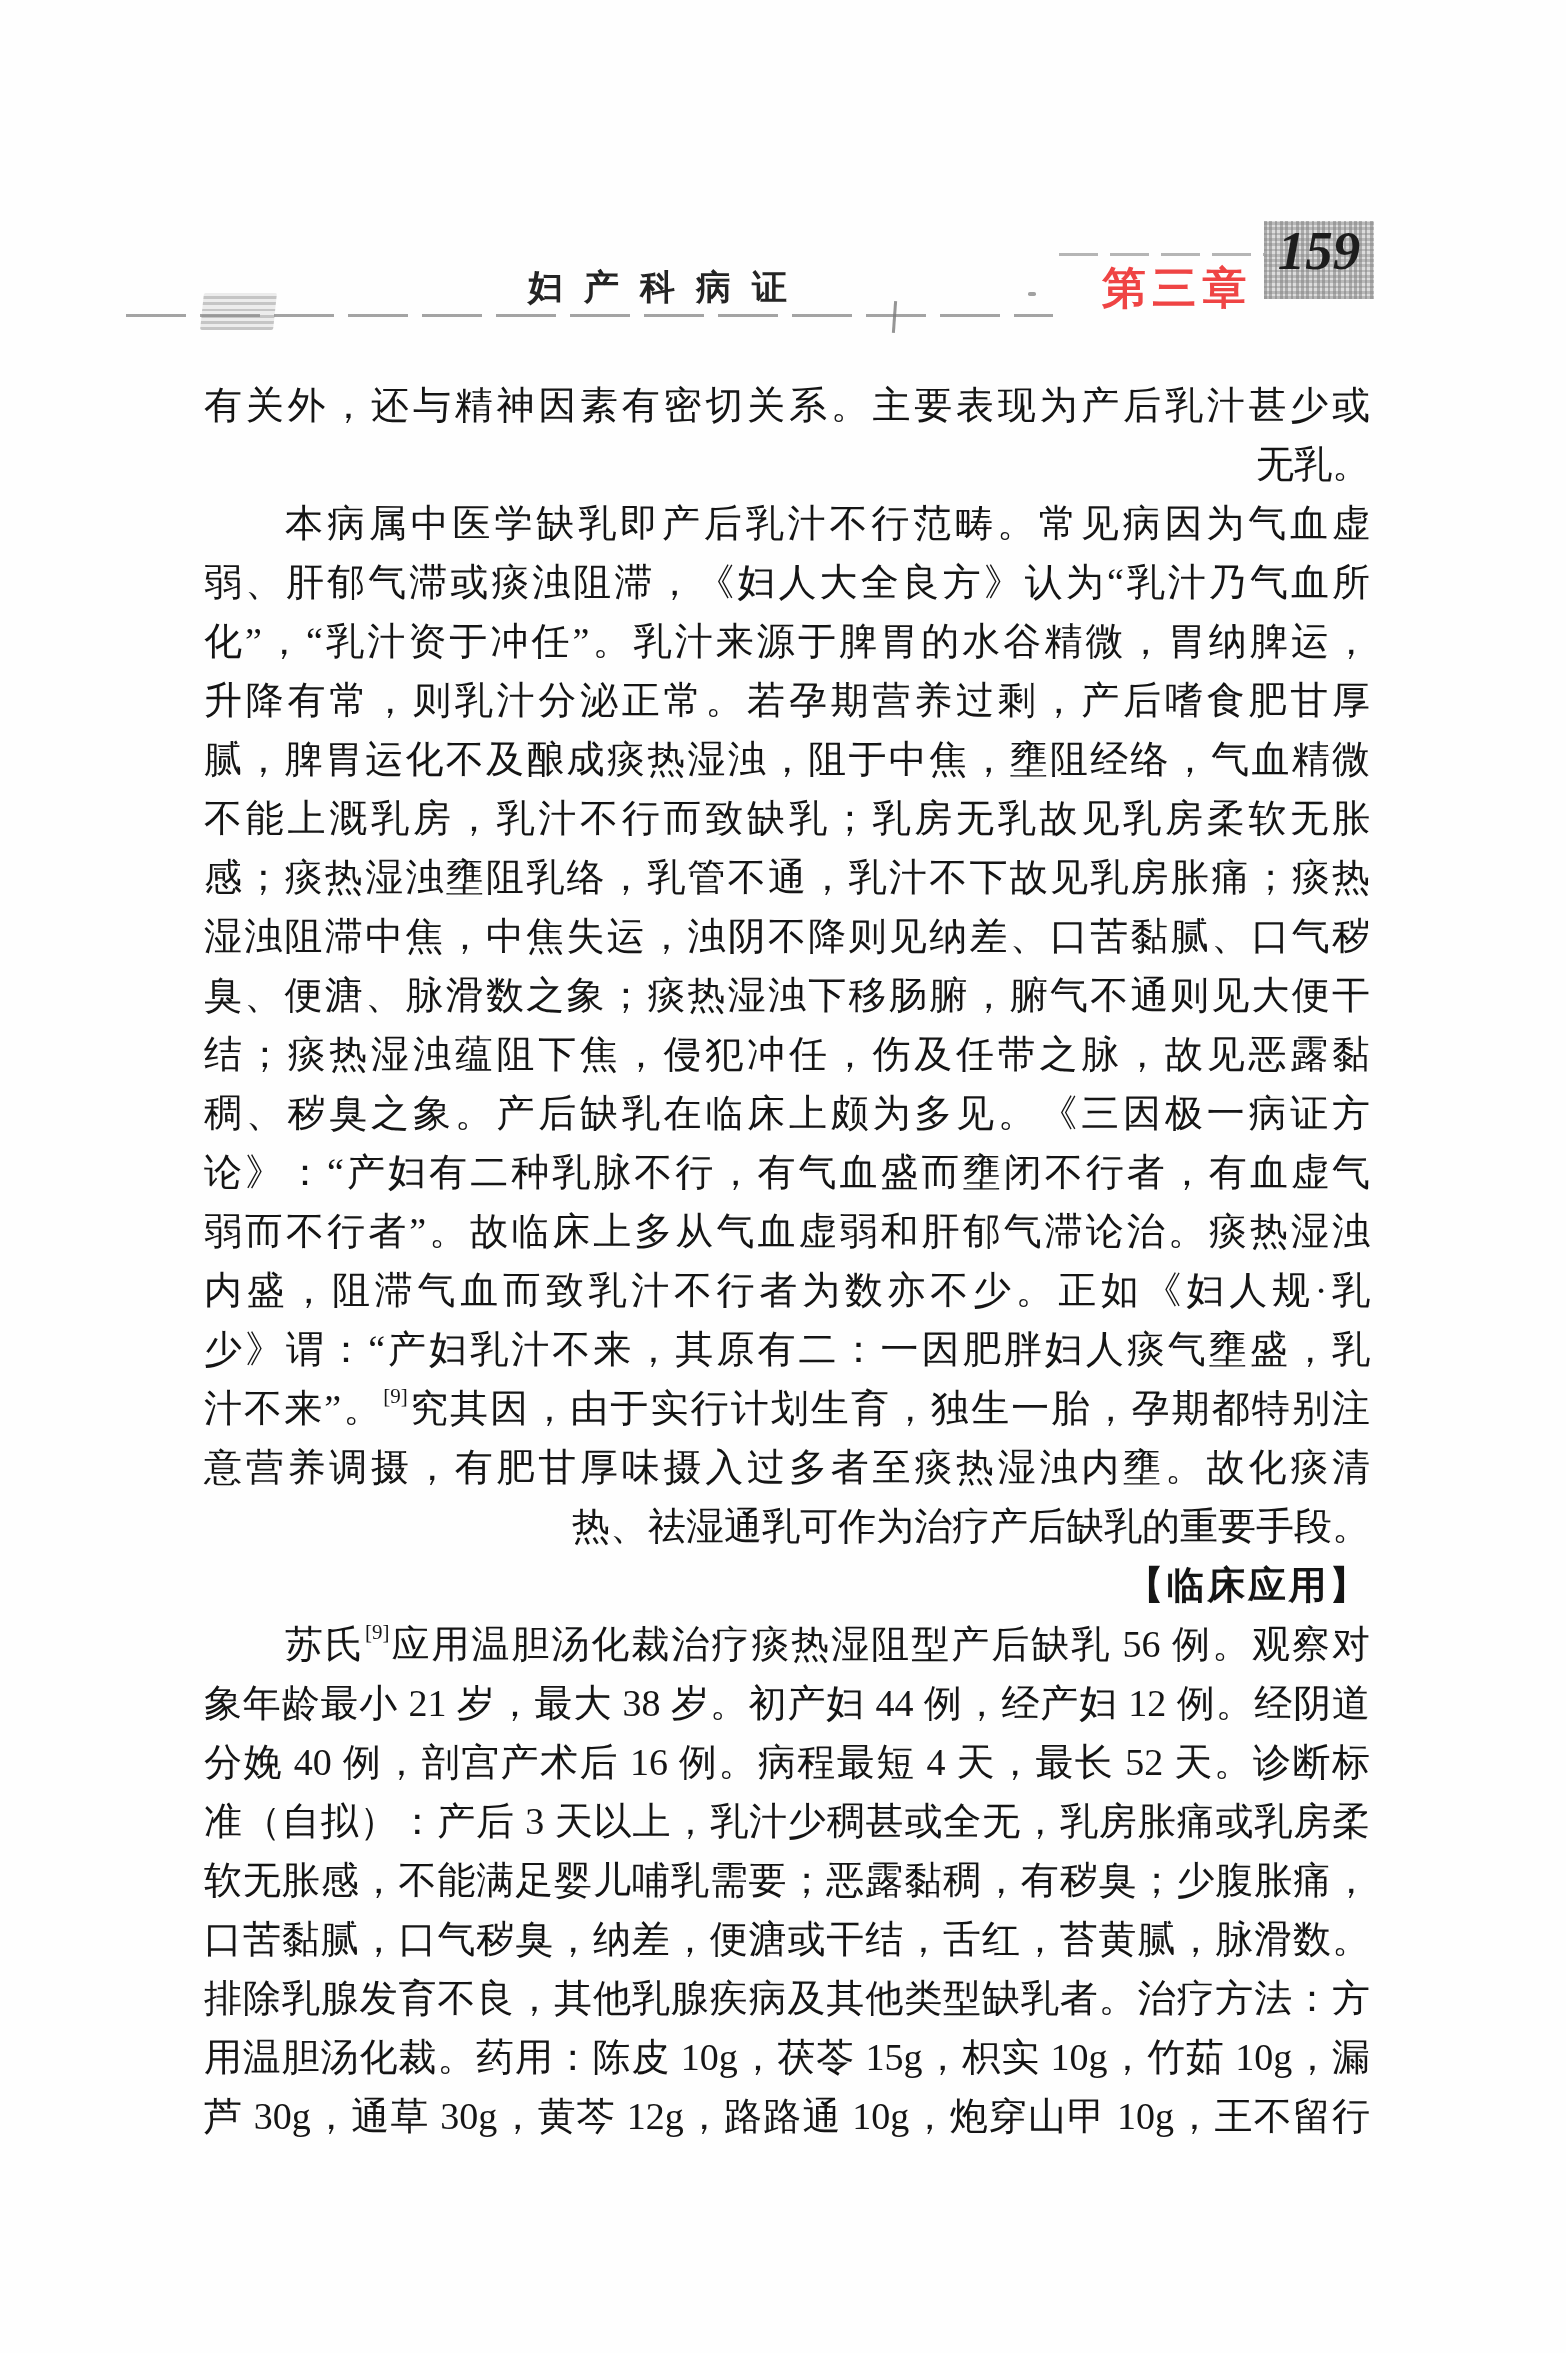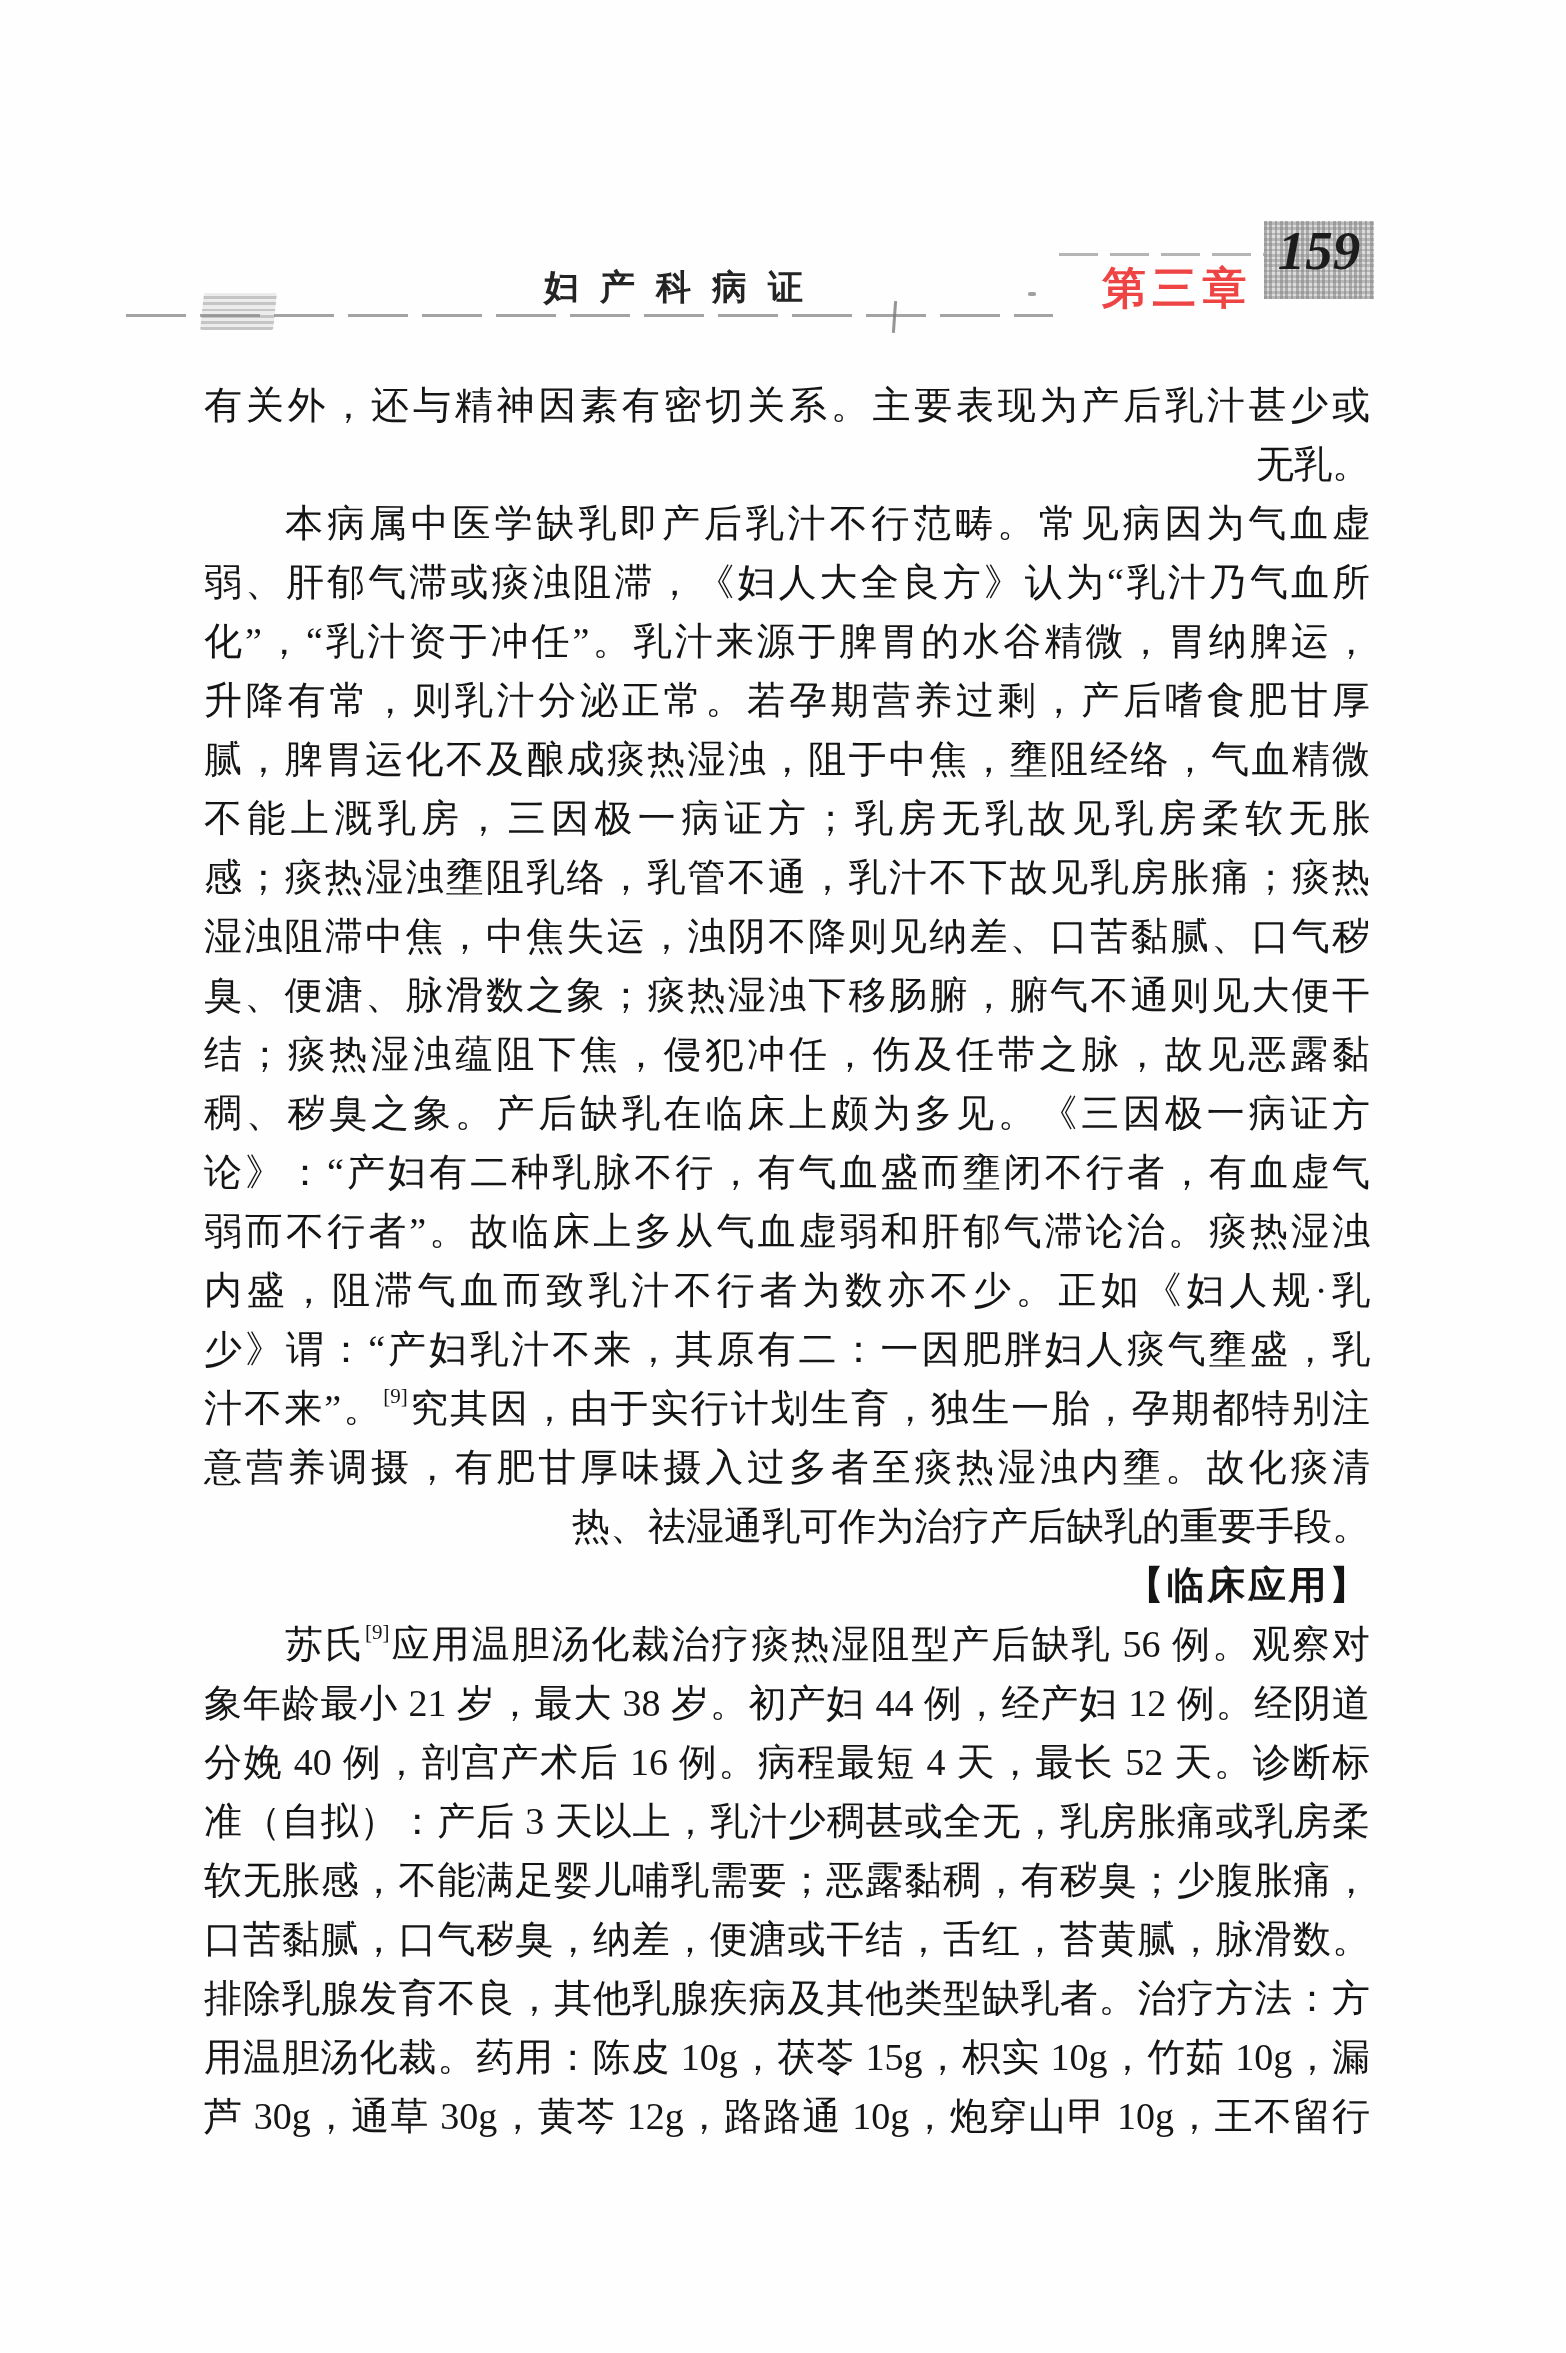--- a/index.html
+++ b/index.html
@@ -22,21 +22,21 @@
     position: absolute;
     left: 202px; top: 293px;
     width: 73px; height: 37px;
     background: repeating-linear-gradient(0deg, #b2b2b2 0 2.7px, #e6e6e6 2.7px 6.2px);
     opacity: .75;
     border-radius: 1.8px;
     transform: skewX(-6deg);
   }
   .section-title {
     position: absolute;
-    left: 544px; top: 264px;
+    left: 528px; top: 264px;
     font-size: 35px;
     font-weight: 600;
     letter-spacing: 21px;
     color: #242424;
     white-space: nowrap;
   }
   .chapter-title {
     position: absolute;
     left: 1102px; top: 259px;
     font-size: 44px;
@@ -147,21 +147,21 @@
   </div>
 
   <div class="body-text">
     <div class="ln">有关外，还与精神因素有密切关系。主要表现为产后乳汁甚少或</div>
     <div class="ln noj">无乳。</div>
     <div class="ln ind">本病属中医学缺乳即产后乳汁不行范畴。常见病因为气血虚</div>
     <div class="ln">弱、肝郁气滞或痰浊阻滞，《妇人大全良方》认为“乳汁乃气血所</div>
     <div class="ln">化”，“乳汁资于冲任”。乳汁来源于脾胃的水谷精微，胃纳脾运，</div>
     <div class="ln">升降有常，则乳汁分泌正常。若孕期营养过剩，产后嗜食肥甘厚</div>
     <div class="ln">腻，脾胃运化不及酿成痰热湿浊，阻于中焦，壅阻经络，气血精微</div>
-    <div class="ln">不能上溉乳房，三因极一病证方；乳房无乳故见乳房柔软无胀</div>
+    <div class="ln">不能上溉乳房，乳汁不行而致缺乳；乳房无乳故见乳房柔软无胀</div>
     <div class="ln">感；痰热湿浊壅阻乳络，乳管不通，乳汁不下故见乳房胀痛；痰热</div>
     <div class="ln">湿浊阻滞中焦，中焦失运，浊阴不降则见纳差、口苦黏腻、口气秽</div>
     <div class="ln">臭、便溏、脉滑数之象；痰热湿浊下移肠腑，腑气不通则见大便干</div>
     <div class="ln">结；痰热湿浊蕴阻下焦，侵犯冲任，伤及任带之脉，故见恶露黏</div>
     <div class="ln">稠、秽臭之象。产后缺乳在临床上颇为多见。《三因极一病证方</div>
     <div class="ln">论》：“产妇有二种乳脉不行，有气血盛而壅闭不行者，有血虚气</div>
     <div class="ln">弱而不行者”。故临床上多从气血虚弱和肝郁气滞论治。痰热湿浊</div>
     <div class="ln">内盛，阻滞气血而致乳汁不行者为数亦不少。正如《妇人规·乳</div>
     <div class="ln">少》谓：“产妇乳汁不来，其原有二：一因肥胖妇人痰气壅盛，乳</div>
     <div class="ln">

